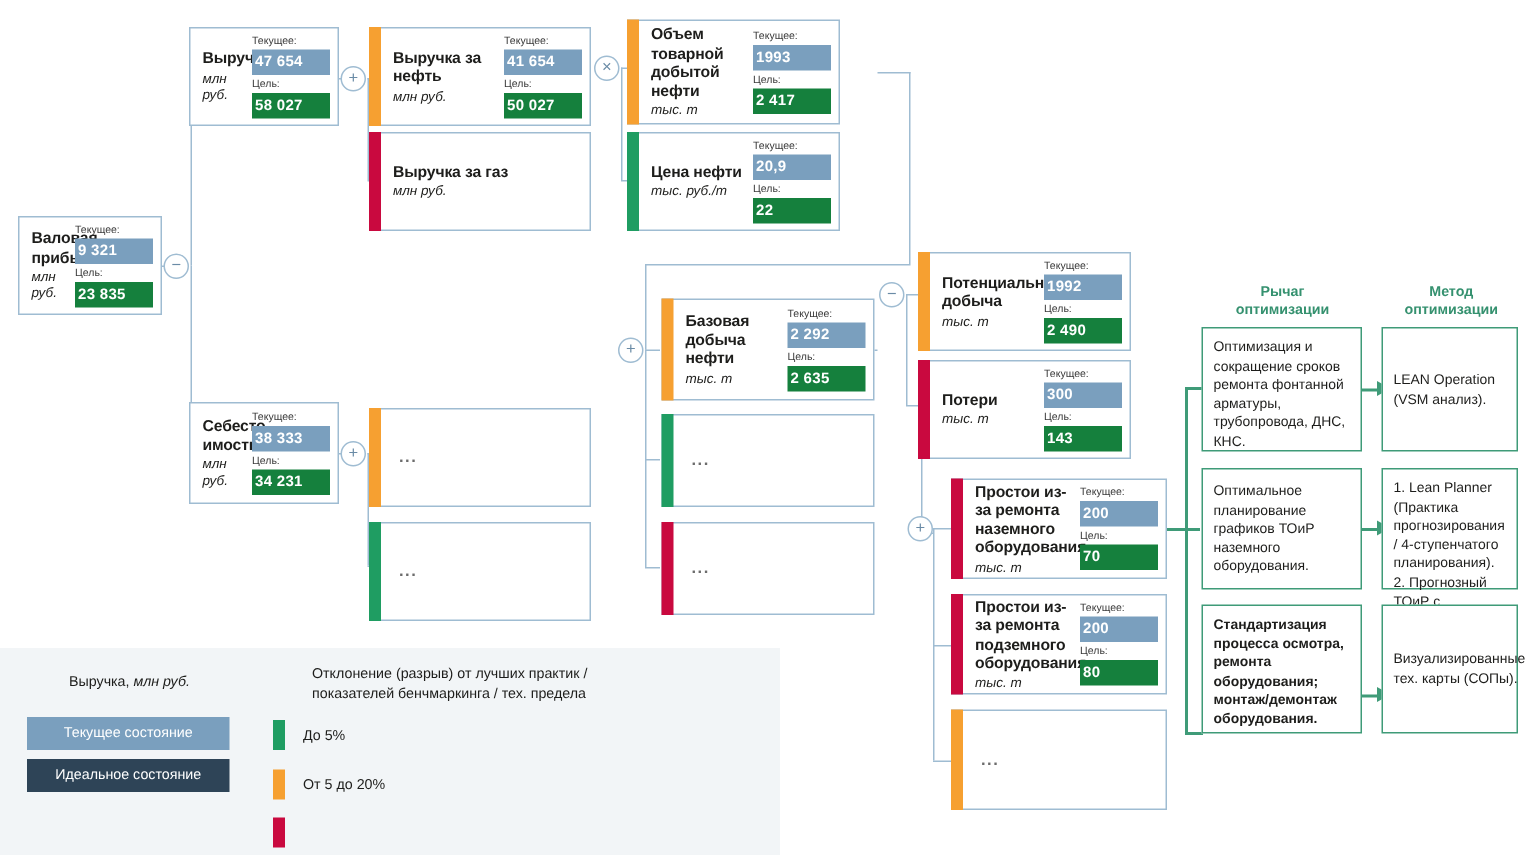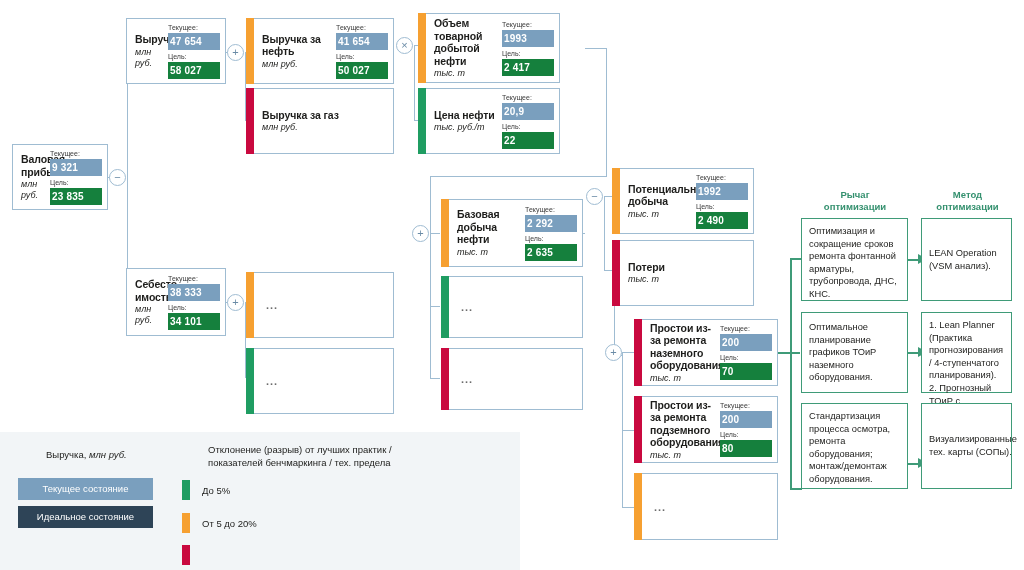--- a/index.html
+++ b/index.html
@@ -282,21 +282,21 @@
 
     <div class="body">
       <div class="labels">
         <div class="title">Себесто-имость</div>
         <div class="unit">млн руб.</div>
       </div>
       <div class="vals">
         <div class="vlabel">Текущее:</div>
         <div class="vbox cur">38 333</div>
         <div class="vlabel second">Цель:</div>
-        <div class="vbox goal">34 101</div>
+        <div class="vbox goal">34 231</div>
       </div>
     </div>
   </div>
 
   <div class="kpi" style="left:246px; top:18px; width:148px; height:66px;">
     <div class="bar" style="background:#f6a031;"></div>
     <div class="body">
       <div class="labels">
         <div class="title">Выручка за нефть</div>
         <div class="unit">млн руб.</div>
@@ -409,20 +409,26 @@
       </div>
     </div>
   </div>
 
   <div class="kpi" style="left:612px; top:240px; width:142px; height:66px;">
     <div class="bar" style="background:#c9093f;"></div>
     <div class="body">
       <div class="labels">
         <div class="title">Потери</div>
         <div class="unit">тыс. т</div>
+      </div>
+      <div class="vals">
+        <div class="vlabel">Текущее:</div>
+        <div class="vbox cur">300</div>
+        <div class="vlabel second">Цель:</div>
+        <div class="vbox goal">143</div>
       </div>
     </div>
   </div>
 
   <div class="kpi" style="left:634px; top:319px; width:144px; height:67px;">
     <div class="bar" style="background:#c9093f;"></div>
     <div class="body">
       <div class="labels">
         <div class="title">Простои из-за ремонта наземного оборудования</div>
         <div class="unit">тыс. т</div>
@@ -467,21 +473,21 @@
     <div>Метод</div>
     <div>оптимизации</div>
   </div>
 
   <div class="gbox" style="left:801px; top:218px; width:107px; height:83px;">
     <span>Оптимизация и сокращение сроков ремонта фонтанной арматуры, трубопровода, ДНС, КНС.</span>
   </div>
   <div class="gbox mid" style="left:801px; top:312px; width:107px; height:81px;">
     <span>Оптимальное планирование графиков ТОиР наземного оборудования.</span>
   </div>
-  <div class="gbox" style="left:801px; top:403px; width:107px; height:86px;">
+  <div class="gbox" style="left:801px; top:403px; width:107px; height:86px;font-weight:bold;">
     <span>Стандартизация процесса осмотра, ремонта оборудования; монтаж/демонтаж оборудования.</span>
   </div>
 
   <div class="gbox mid" style="left:921px; top:218px; width:91px; height:83px;">
     <span>LEAN Operation (VSM анализ).</span>
   </div>
   <div class="gbox" style="left:921px; top:312px; width:91px; height:81px;">
     <span>1. Lean Planner (Практика прогнозирования / 4-ступенчатого планирования). 2. Прогнозный ТОиР с элементами TPM.</span>
   </div>
   <div class="gbox mid" style="left:921px; top:403px; width:91px; height:86px;">

